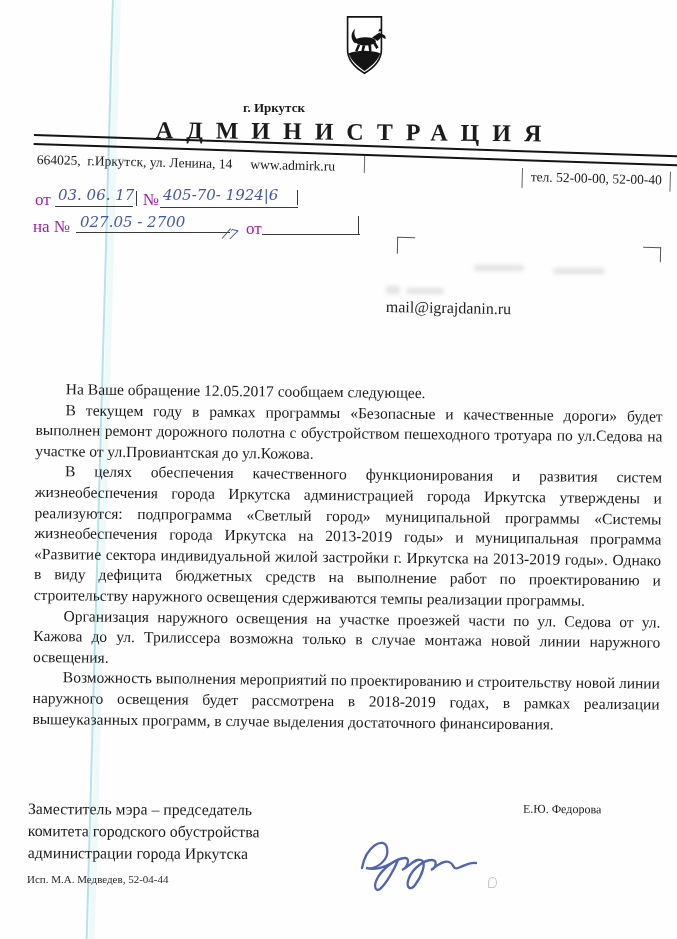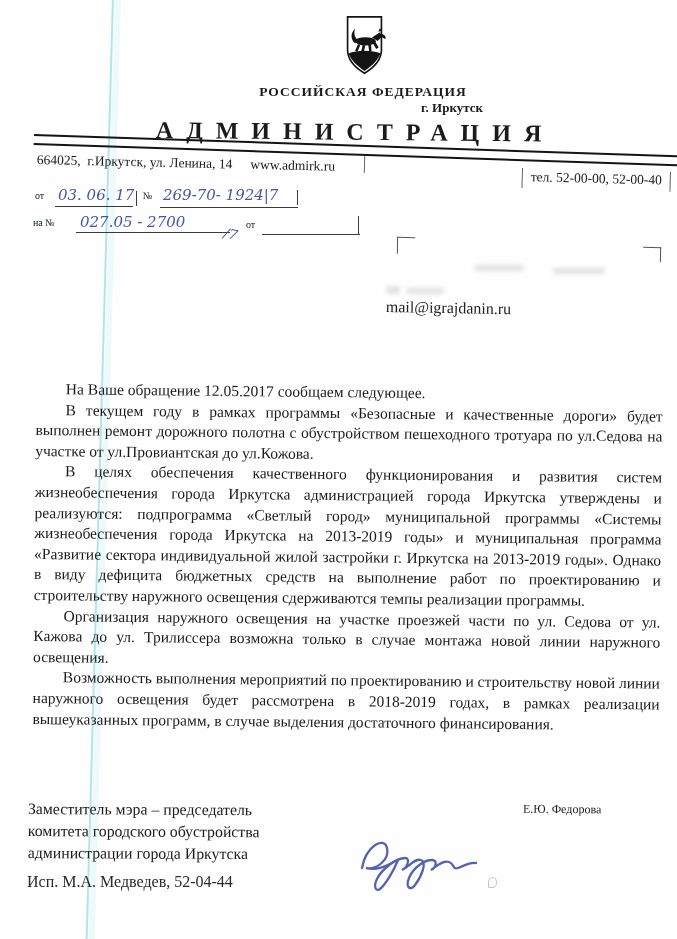--- a/index.html
+++ b/index.html
@@ -12,36 +12,36 @@
   
   .cyan-line{left:112px; top:-4px; width:2px; height:950px; background:#9fdde6; opacity:.8;
     transform:rotate(1.6deg); transform-origin:top left;}
   .cyan-glow{left:115px; top:-4px; width:6px; height:950px; background:#dbf3f6; opacity:.45;
     transform:rotate(1.6deg); transform-origin:top left;}
   .smudge{background:#9a9a9a; filter:blur(2px); opacity:.28; border-radius:3px;}
   
   .emblem{left:341px; top:13px;}
   .country{left:243px; top:84px; width:240px; text-align:center;
     font-weight:bold; font-size:13.5px; letter-spacing:1px; white-space:nowrap;}
-  .city{left:243px; top:100px; width:240px; text-align:right; font-weight:bold; font-size:13px;}
+  .city{left:243px; top:100px; width:240px; text-align:left; font-weight:bold; font-size:13px;}
   .rule{left:34px; top:134px; width:650px; height:7px;
     border-top:2.6px solid #141414; border-bottom:2.6px solid #141414;
     transform:rotate(1.9deg); transform-origin:left top; z-index:1;}
   .org-title{left:156px; top:117px; font-weight:bold; font-size:24px; letter-spacing:13px;
     white-space:nowrap; transform:rotate(0.5deg); transform-origin:left top; z-index:2;}
   .address{left:37px; top:152px; font-size:13.5px; white-space:pre;
     transform:rotate(1.3deg); transform-origin:left top;}
   .address .site{margin-left:18px;}
   .vbar{width:1.3px; background:#666;}
   .vbar1{left:364px; top:156px; height:17px; transform:rotate(1.5deg);}
   .tel{left:522px; top:168px; font-size:13.5px; padding:1px 8px 3px 8px;
     border-left:1.3px solid #666; border-right:1.3px solid #666;
     transform:rotate(1.4deg); transform-origin:left top; white-space:nowrap;}
   
-  .lbl{font-size:10px; color:#0f172a;}
+  .lbl{font-size:17px; color:#a21caf;}
   .hw{font-style:italic; font-family:"DejaVu Serif", serif; color:#4356ac; font-size:15px;
     white-space:nowrap;}
   .uline{height:1.2px; background:#3a3a3a;}
   .tick{width:1.2px; background:#3a3a3a;}
   .hw-suffix{font-style:italic; font-family:"DejaVu Serif", serif; color:#4356ac;
     font-size:14px; transform:rotate(14deg);}
   .corner-left{left:397px; top:237px; width:17px; height:16px;
     border-top:1.4px solid #555; border-left:1.4px solid #555; transform:rotate(1.2deg);}
   .corner-right{left:643px; top:247px; width:17px; height:14px;
     border-top:1.4px solid #555; border-right:1.4px solid #555; transform:rotate(1.2deg);}
@@ -52,21 +52,21 @@
     transform-origin:top left;}
   .body-text p{margin:0; text-indent:30px; text-align:justify;
     font-size:15.5px; line-height:20.6px;}
   
   .signoff{left:28px; top:798px; width:300px; font-size:15.8px; line-height:22px;
     white-space:pre-line; transform:rotate(0.3deg); transform-origin:top left;}
   .sig-svg{left:352px; top:830px;}
   .sig-mark{left:488px; top:877px; width:7px; height:9px; border:1.2px solid #8a93b8;
     border-radius:50% 50% 50% 10%; opacity:.55;}
   .sig-name{left:523px; top:802px; font-size:12px; transform:rotate(0.4deg);}
-  .executor{left:27px; top:873px; font-size:16px; color:#2a2a2a;}
+  .executor{left:27px; top:873px; font-size:11px; color:#2a2a2a;}
 </style>
 </head>
 <body>
 
 <div class="page">
 
   <div class="abs cyan-glow"></div>
   <div class="abs cyan-line"></div>
 
   <div class="abs emblem">
@@ -80,34 +80,33 @@
         <path d="M79,37 l4,-7 l4,6 z"></path>
         <path d="M36,64 l-6,14 l5,2 l6,-14 z"></path>
         <path d="M46,66 l-3,14 l5,1 l4,-14 z"></path>
         <path d="M58,66 l2,14 l5,-1 l-1,-14 z"></path>
         <path d="M68,62 l7,12 l5,-3 l-7,-12 z"></path>
         <path d="M86,42 c7,2 11,7 8,11 c-4,-2 -9,-6 -11,-8 z"></path>
       </g>
     </svg>
   </div>
 
-  <div class="abs country">РОССИЙСКАЯ  ФЕДЕРАЦИЯ</div>
   <div class="abs city">г. Иркутск</div>
   <div class="abs rule"></div>
   <div class="abs org-title">АДМИНИСТРАЦИЯ</div>
   <div class="abs address"><span>664025,  г.Иркутск, ул. Ленина, 14</span><span class="site">www.admirk.ru</span></div>
   <div class="abs vbar vbar1"></div>
   <div class="abs tel">тел. 52-00-00, 52-00-40</div>
 
   <span class="abs lbl" style="left:35px;top:190px;">от</span>
   <span class="abs hw" style="left:58px;top:186px;">03. 06. 17</span>
   <div class="abs uline" style="left:55px;top:206px;width:78px;"></div>
   <div class="abs tick" style="left:136px;top:191px;height:15px;"></div>
   <span class="abs lbl" style="left:143px;top:190px;">№</span>
-  <span class="abs hw" style="left:163px;top:186px;">269-70- 1924|7</span>
+  <span class="abs hw" style="left:163px;top:186px;">405-70- 1924|6</span>
   <div class="abs uline" style="left:160px;top:207px;width:138px;"></div>
   <div class="abs tick" style="left:297px;top:190px;height:15px;"></div>
 
   <span class="abs lbl" style="left:33px;top:217px;">на №</span>
   <span class="abs hw" style="left:80px;top:213px;text-align:right;">027.05 - 2700</span>
   <div class="abs uline" style="left:76px;top:232px;width:154px;"></div>
   <span class="abs hw-suffix" style="left:224px;top:226px;">/7</span>
   <span class="abs lbl" style="left:246px;top:219px;">от</span>
   <div class="abs uline" style="left:262px;top:234px;width:98px;"></div>
   <div class="abs tick" style="left:358px;top:216px;height:18px;"></div>

